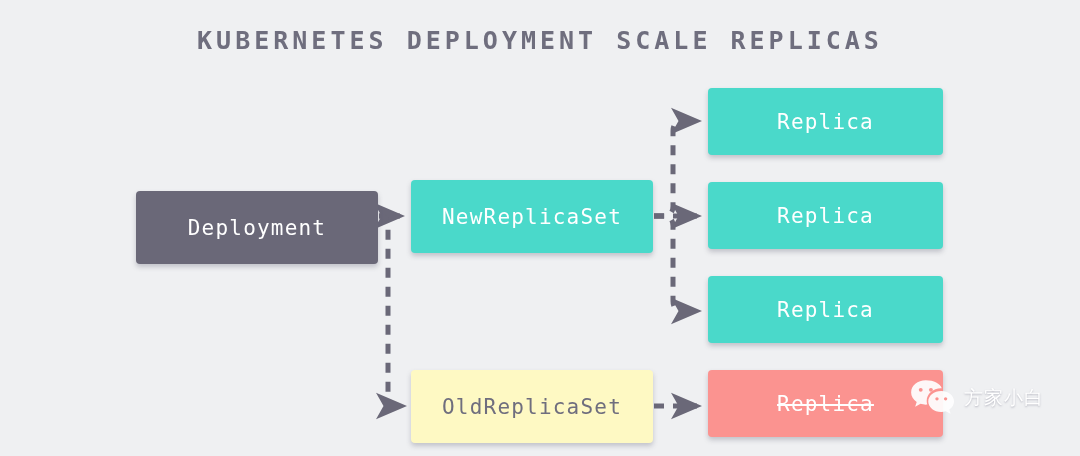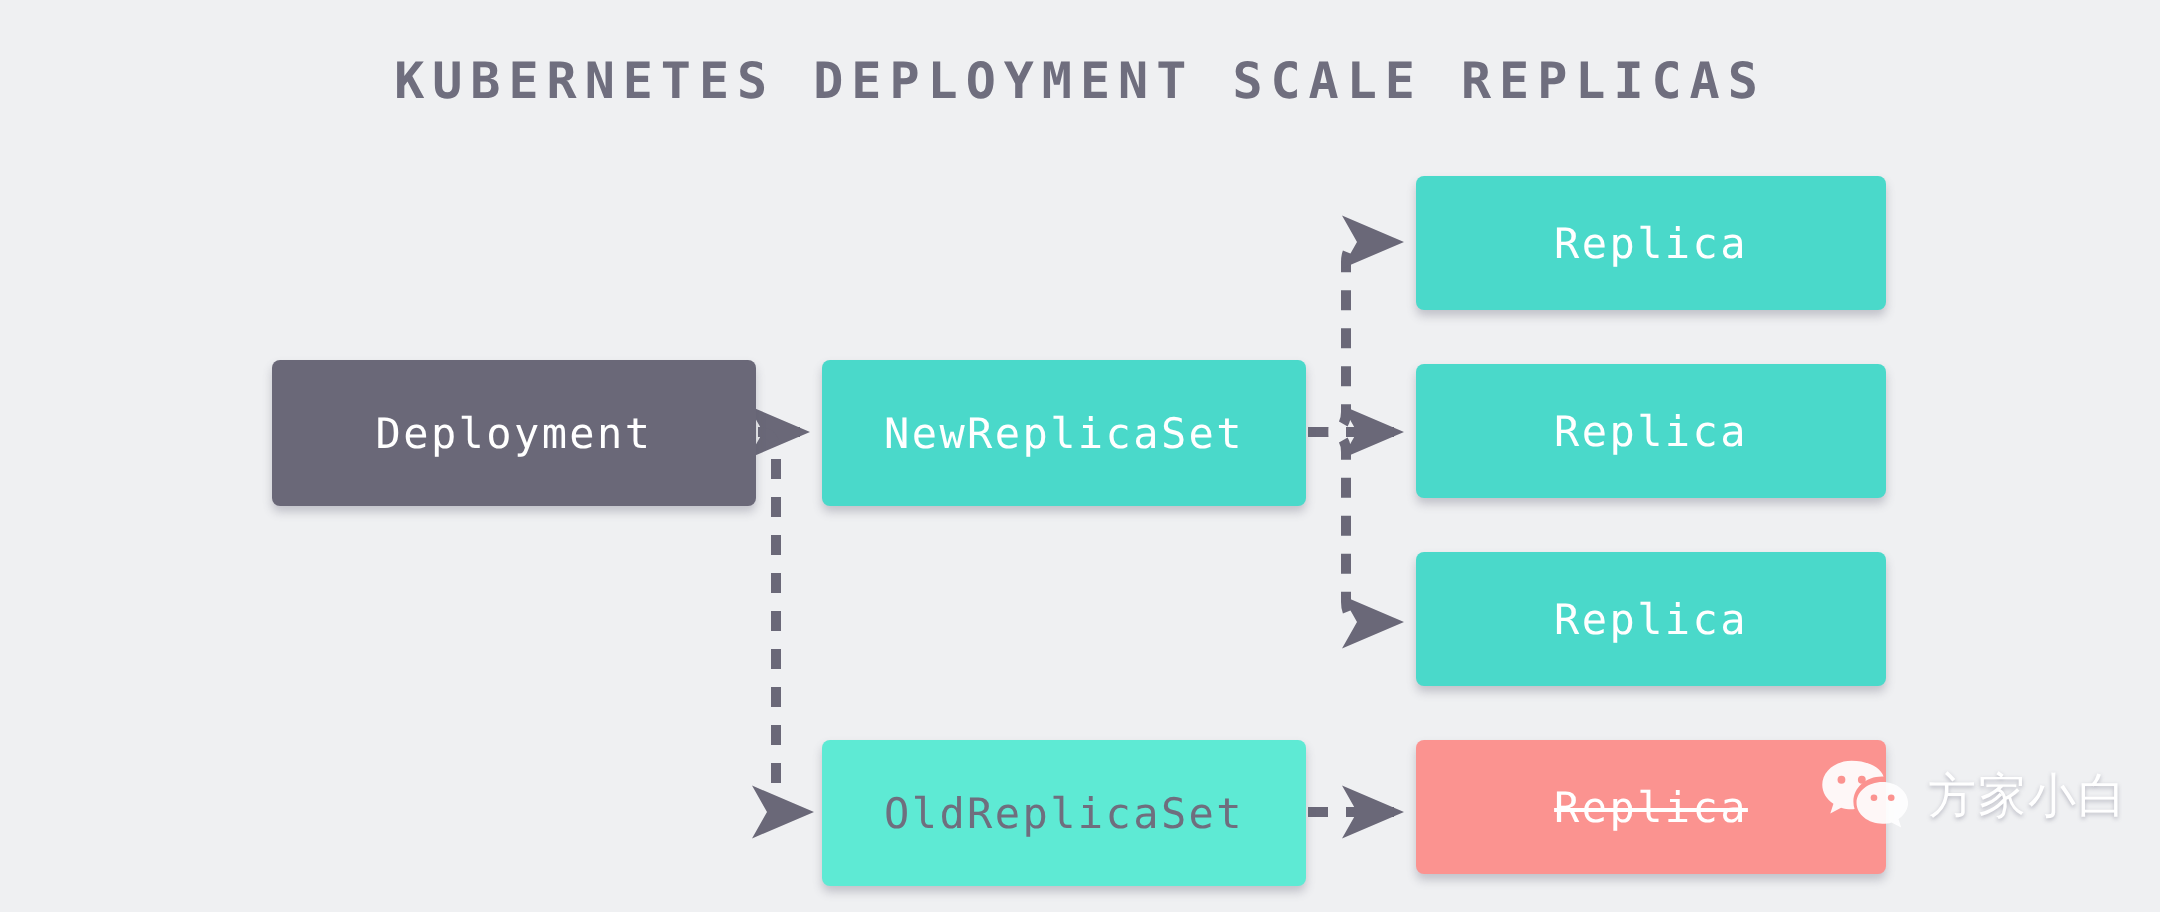--- a/index.html
+++ b/index.html
@@ -42,27 +42,28 @@
     border-radius: 4px;
     font-family: "DejaVu Sans Mono", monospace;
     font-size: 21px;
     letter-spacing: 1.2px;
     box-shadow: 0 3px 5px rgba(90, 90, 110, 0.30);
     box-sizing: border-box;
   }
   .node-deployment {
     background: #6a6878;
     color: #ffffff;
+    margin-top: 11px;
   }
   .node-teal {
     background: #4ad9ca;
     color: #ffffff;
   }
   .node-yellow {
-    background: #5eead4;
+    background: #fef9c3;
     color: #6f6e7e;
   }
   .node-salmon {
     background: #fb9390;
     color: #ffffff;
   }
   .node-salmon .node-label {
     text-decoration: line-through;
     text-decoration-thickness: 2px;
   }
@@ -84,21 +85,21 @@
     align-items: center;
     gap: 9px;
   }
   #watermark-logo {
     width: 47px;
     height: 47px;
     flex: 0 0 auto;
   }
   #watermark-text {
     font-family: Liberation Mono, monospace;
-    font-size: 24px;
+    font-size: 19px;
     color: #ffffff;
     text-shadow: 0 1px 2px rgba(110,110,130,0.45);
     white-space: nowrap;
     letter-spacing: 1px;
   }
 </style>
 </head>
 <body>
 
 <div id="canvas">

